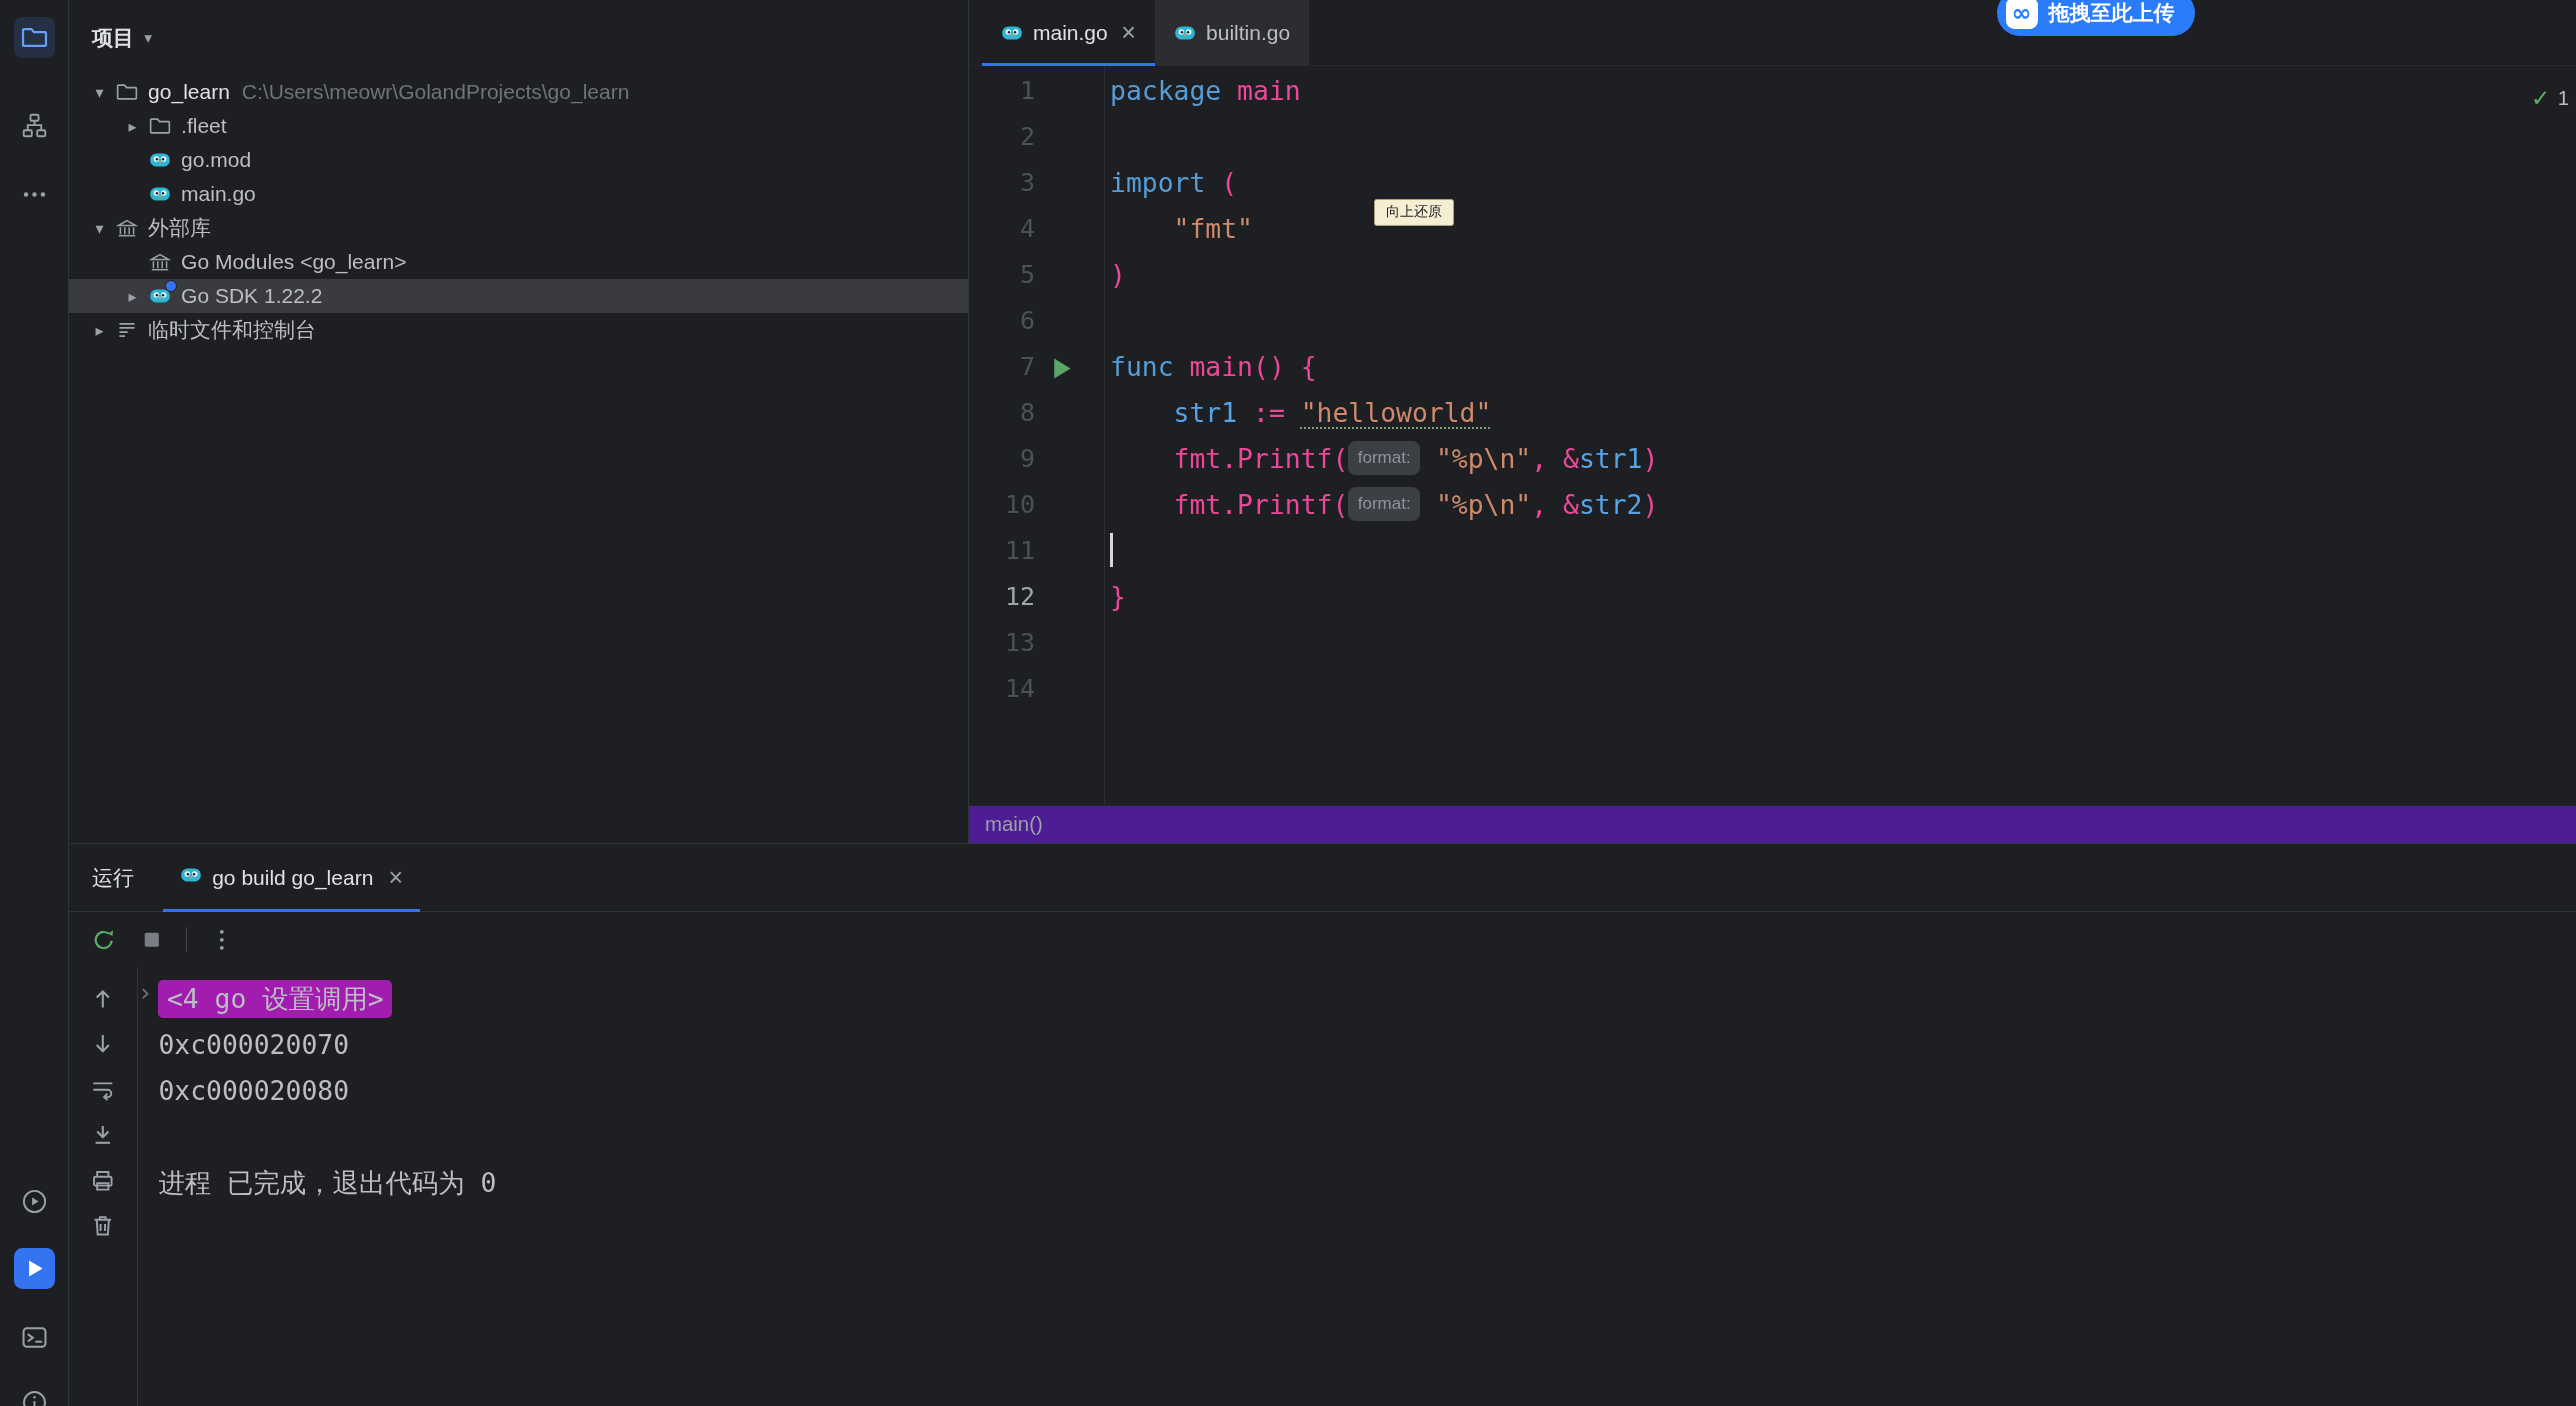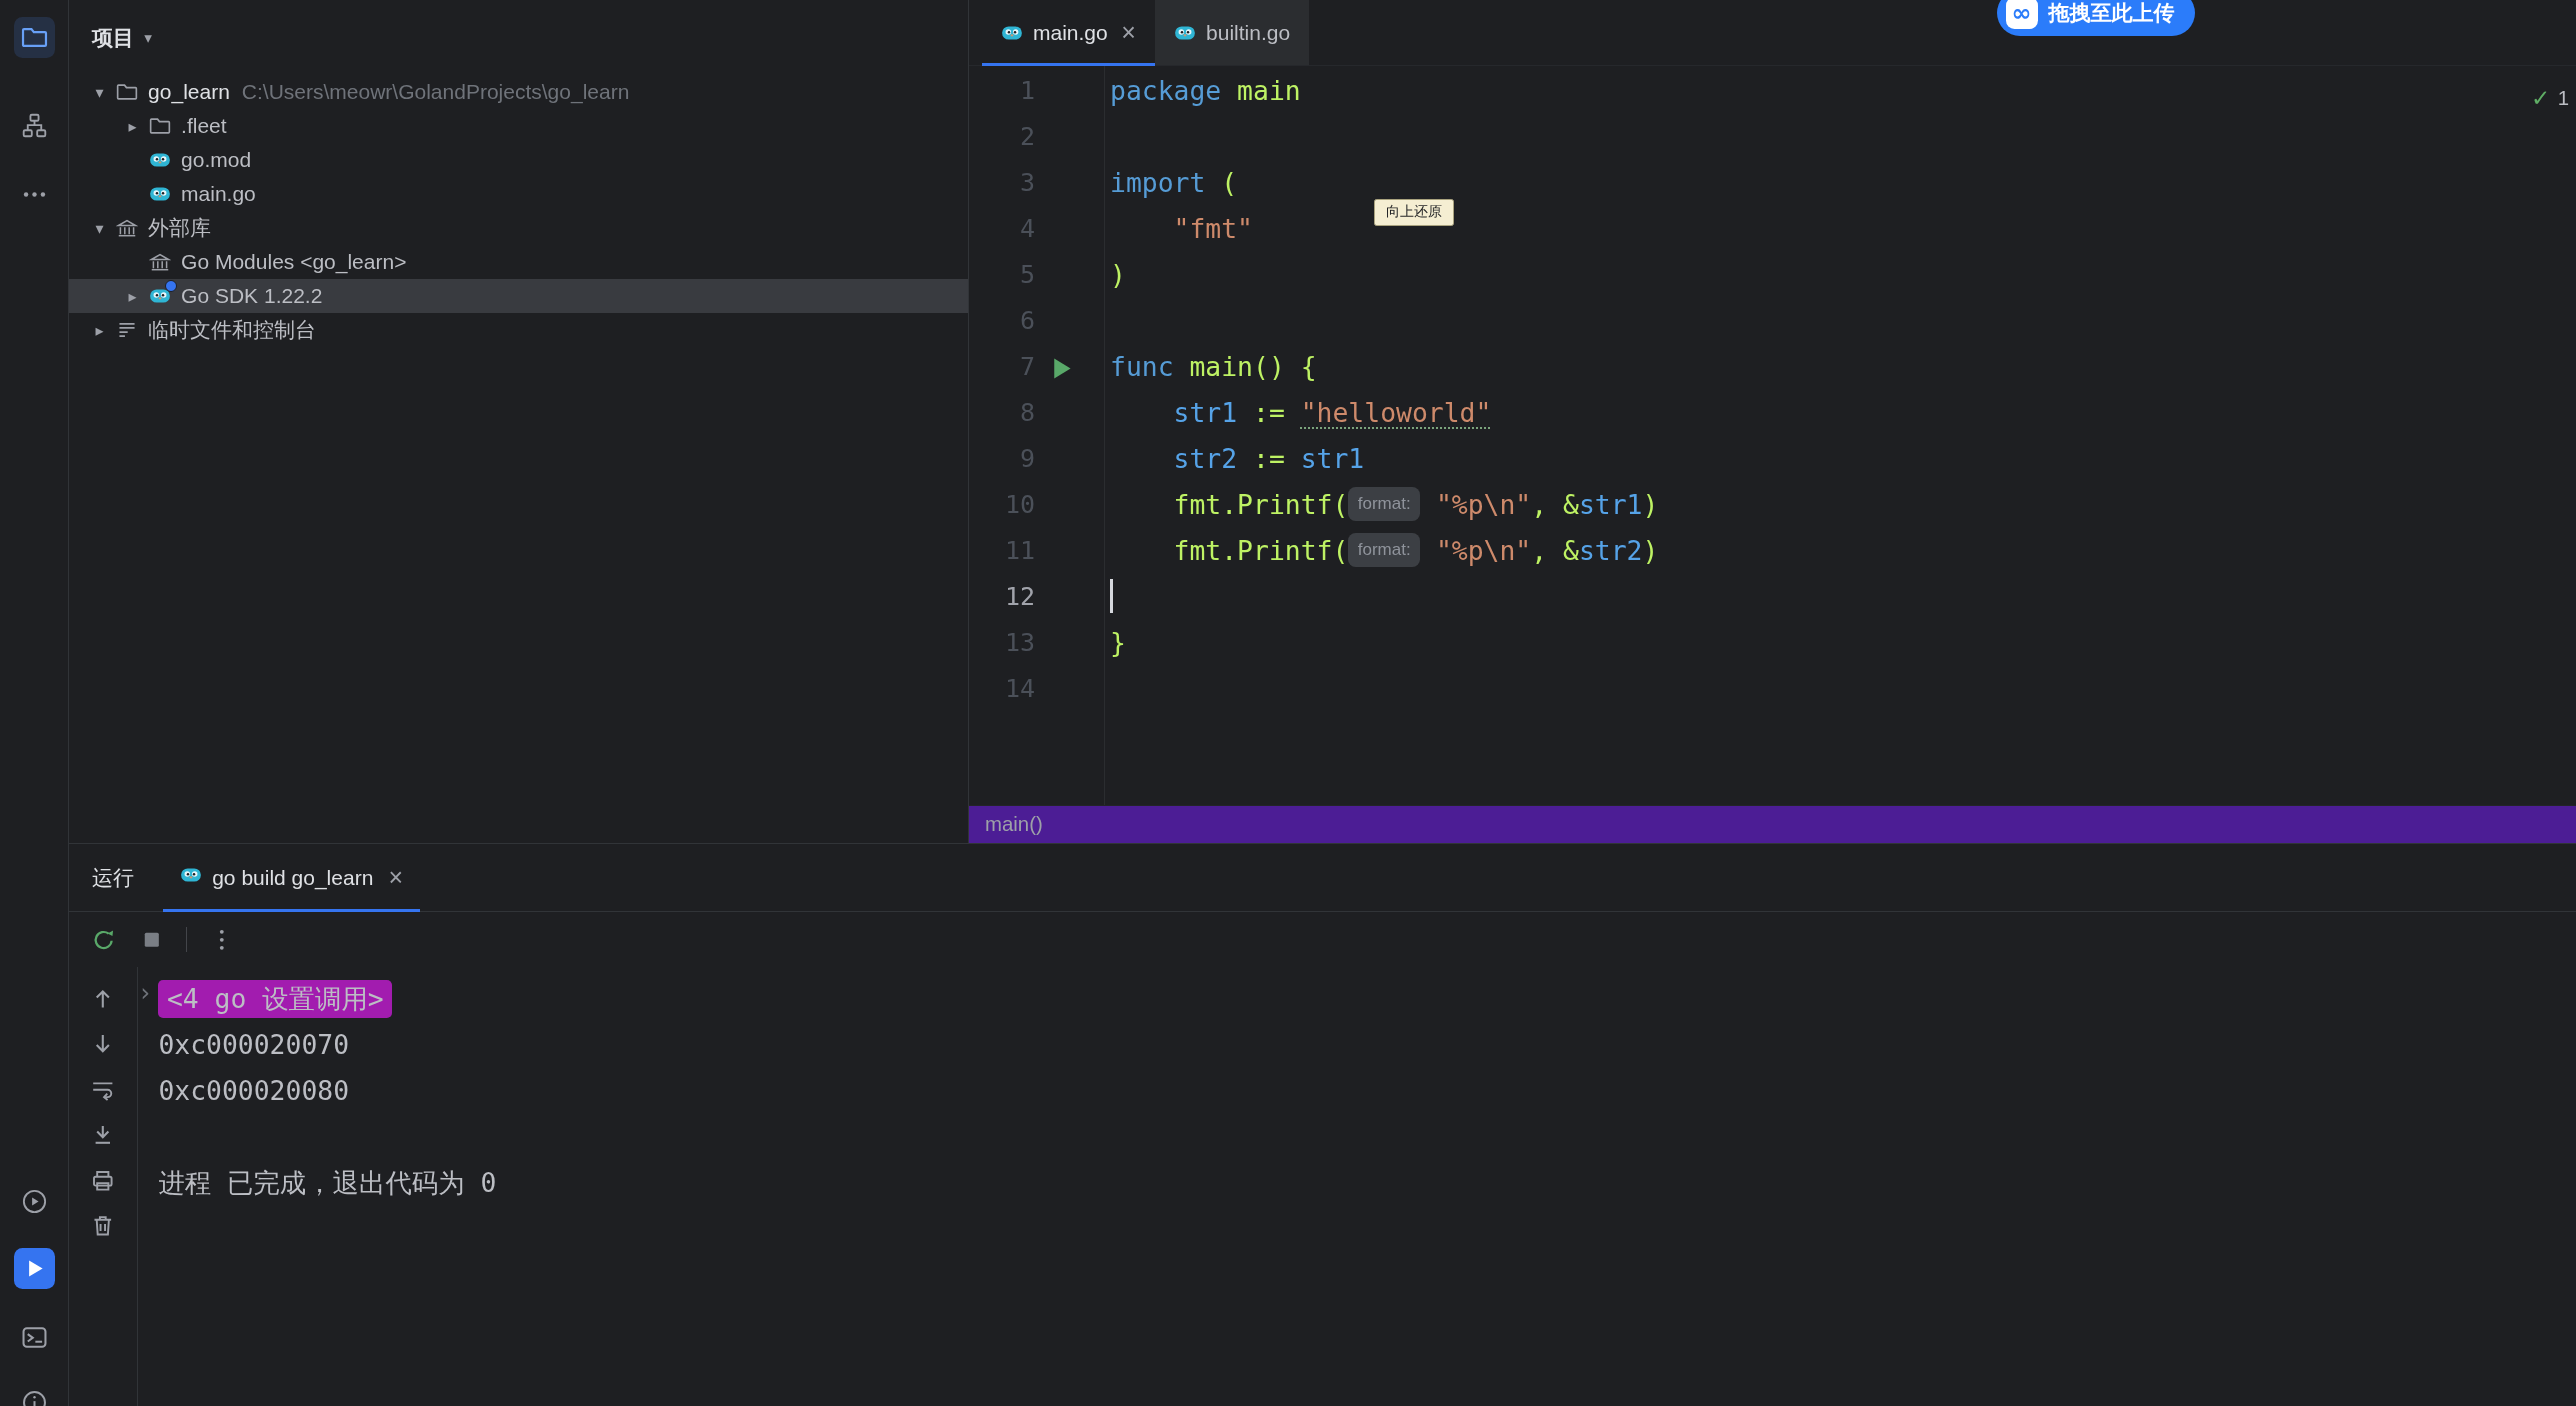--- a/index.html
+++ b/index.html
@@ -50,21 +50,21 @@
   .gutter{position:absolute;left:0;top:1.7px;width:135px}
   .gline{position:relative;height:46px;line-height:46px;width:135px;padding-right:69px;text-align:right;
     font-size:25px;color:#4B5059;font-family:"DejaVu Sans Mono",monospace}
   .gline.act{color:#A1A3AB}
   .run-ico{position:absolute;left:78px;top:8.5px;width:29px;height:29px}
   .run-ico svg{width:29px;height:29px}
   .gutter-sep{position:absolute;left:135px;top:0;bottom:0;width:0.9px;background:#2B2D30}
   .code-lines{position:absolute;left:141px;top:1.7px;right:0}
   .cline{height:46px;line-height:46px;font-size:26.4px;white-space:pre;color:#BCBEC4}
   .tok-kw{color:#569CD6}
-  .tok-pl{color:#bef264}
+  .tok-pl{color:#ec4899}
   .tok-str{color:#CE8A6B}
   .tok-str-typo{color:#CE8A6B;text-decoration:underline dotted #7AA37C;
     text-decoration-thickness:1.7px;text-underline-offset:6px}
   .tok-var{color:#56A3E8}
   .inlay{display:inline-block;background:#3C3F44;color:#8F939B;border-radius:7.7px;padding:0 9.4px;
     font-size:17px;height:34px;line-height:34px;vertical-align:middle;margin-top:-3.4px;
     font-family:"Liberation Sans",sans-serif}
   .cursor{display:inline-block;width:2.6px;height:34px;background:#D6D8DE;vertical-align:middle;margin-top:-3.4px}
   .editor-tooltip{position:absolute;left:405px;top:133px;background:#F5EED2;color:#1E1F22;font-size:14px;
     padding:3.4px 11px;border:0.9px solid #A9A27E;border-radius:2.6px;z-index:10;font-family:"Liberation Sans",sans-serif}
@@ -327,21 +327,20 @@
       <div class="gutter-sep"></div>
       <div class="code-lines" id="code">
           <div class="cline"><span class="tok-kw">package</span><span class="tok-pl"> main</span></div>
           <div class="cline"></div>
           <div class="cline"><span class="tok-kw">import</span><span class="tok-pl"> (</span></div>
           <div class="cline"><span class="tok-pl">    </span><span class="tok-str">"fmt"</span></div>
           <div class="cline"><span class="tok-pl">)</span></div>
           <div class="cline"></div>
           <div class="cline"><span class="tok-kw">func</span><span class="tok-pl"> main() {</span></div>
           <div class="cline"><span class="tok-pl">    </span><span class="tok-var">str1</span><span class="tok-pl"> := </span><span class="tok-str-typo">"helloworld"</span></div>
-          <div class="cline"><span class="tok-pl">    </span><span class="tok-var">str2</span><span class="tok-pl"> := </span><span class="tok-var">str1</span></div>
           <div class="cline"><span class="tok-pl">    fmt.Printf(</span><span class="inlay">format:</span><span class="tok-pl"> </span><span class="tok-str">"%p\n"</span><span class="tok-pl">, &amp;</span><span class="tok-var">str1</span><span class="tok-pl">)</span></div>
           <div class="cline"><span class="tok-pl">    fmt.Printf(</span><span class="inlay">format:</span><span class="tok-pl"> </span><span class="tok-str">"%p\n"</span><span class="tok-pl">, &amp;</span><span class="tok-var">str2</span><span class="tok-pl">)</span></div>
           <div class="cline"><span class="cursor"></span></div>
           <div class="cline"><span class="tok-pl">}</span></div>
           <div class="cline"></div>
         </div>
       <div class="editor-tooltip">向上还原</div>
       <div class="inspection">
         <span class="check">✓</span>
         <span>1</span>

